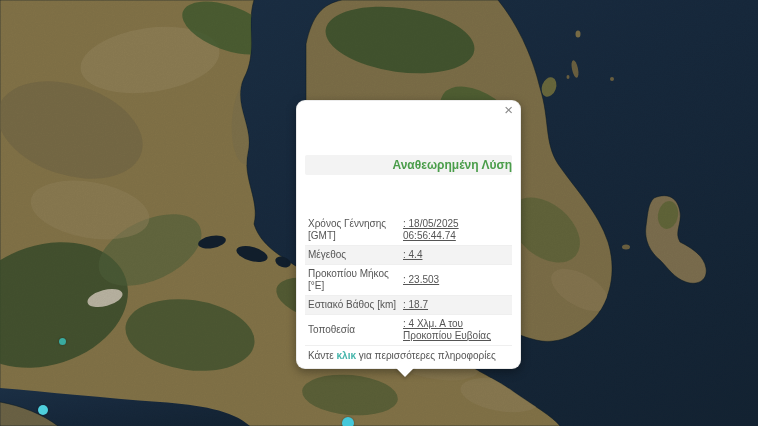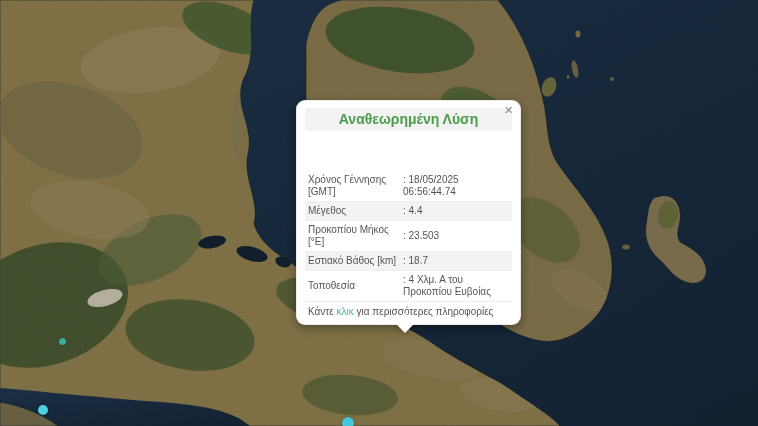--- a/index.html
+++ b/index.html
@@ -22,33 +22,33 @@
     position:absolute;bottom:-6px;left:101px;width:14px;height:14px;
     background:#ffffff;transform:rotate(45deg);
     box-shadow:2px 2px 3px rgba(0,0,0,.12);
   }
   .popup-close{
     position:absolute;top:1px;right:7px;color:#8a8a8a;
     font-size:15px;line-height:15px;text-decoration:none;cursor:pointer;
   }
   .popup-title{
     background:#f3f3f3;color:var(--title-green,#4a9d4a);
-    font-weight:bold;font-size:14px;text-align:center;
-    padding:3px 0;border-radius:2px;margin-bottom:1px;
+    font-weight:bold;font-size:12px;text-align:right;
+    padding:3px 0;border-radius:2px;margin-bottom:1px;margin-top:47px;
   }
   table.eq{width:100%;border-collapse:collapse;margin-top:40px;}
   table.eq tr{border-bottom:1px solid #efefef;}
   table.eq tr:nth-child(even){background:#f3f3f3;}
   table.eq th{
     font-weight:normal;text-align:left;vertical-align:middle;
     width:90px;padding:3px 2px 3px 3px;color:#555;
   }
-  table.eq td{padding:3px 1px 3px 3px;vertical-align:middle;color:#555;}
+  table.eq td{padding:3px 1px 3px 3px;vertical-align:middle;color:#555;text-decoration:underline;}
   .popup-footer{padding:4px 2px 1px 3px;color:#555;}
-  .popup-footer a{color:var(--link-teal,#45b5ab);text-decoration:none;cursor:pointer;}
+  .popup-footer a{color:var(--link-teal,#45b5ab);text-decoration:none;cursor:pointer;font-weight:bold;}
 </style>
 </head>
 <body>
 
 <div class="stage">
 
   <svg width="758" height="426" viewBox="0 0 758 426">
     <defs>
       <linearGradient id="sea" x1="0" y1="0" x2="1" y2="1">
         <stop offset="0" stop-color="#1d3248"></stop>

